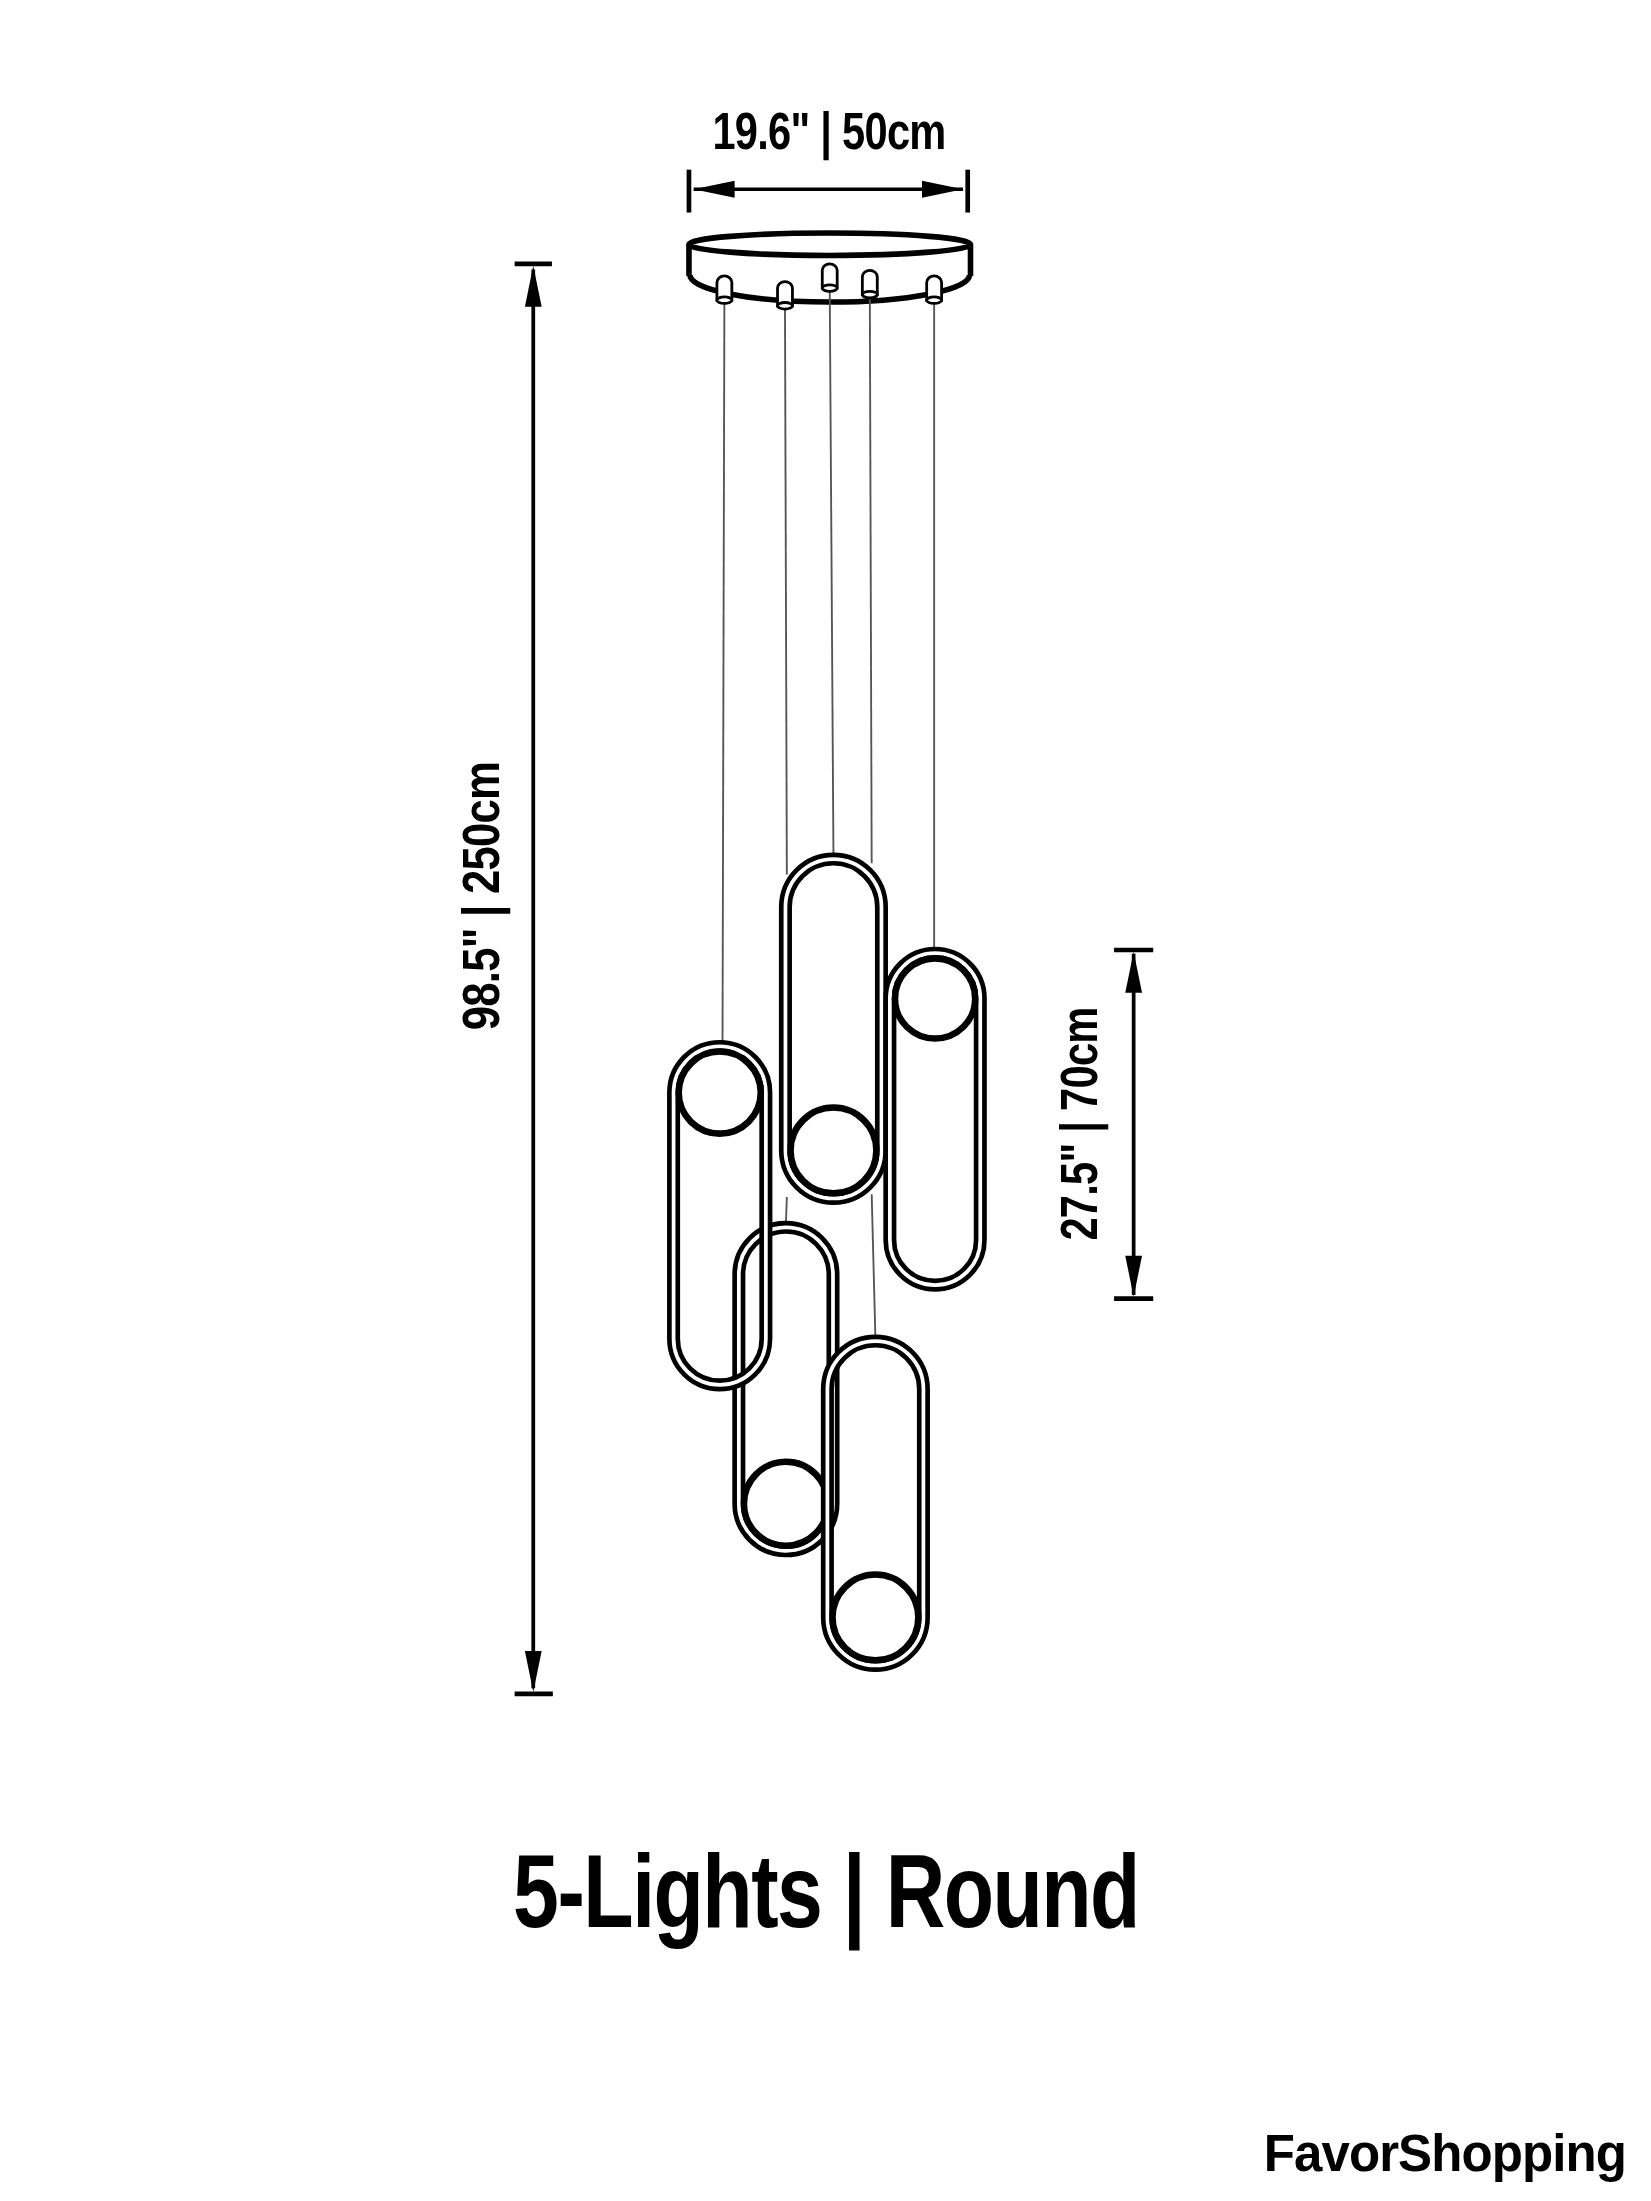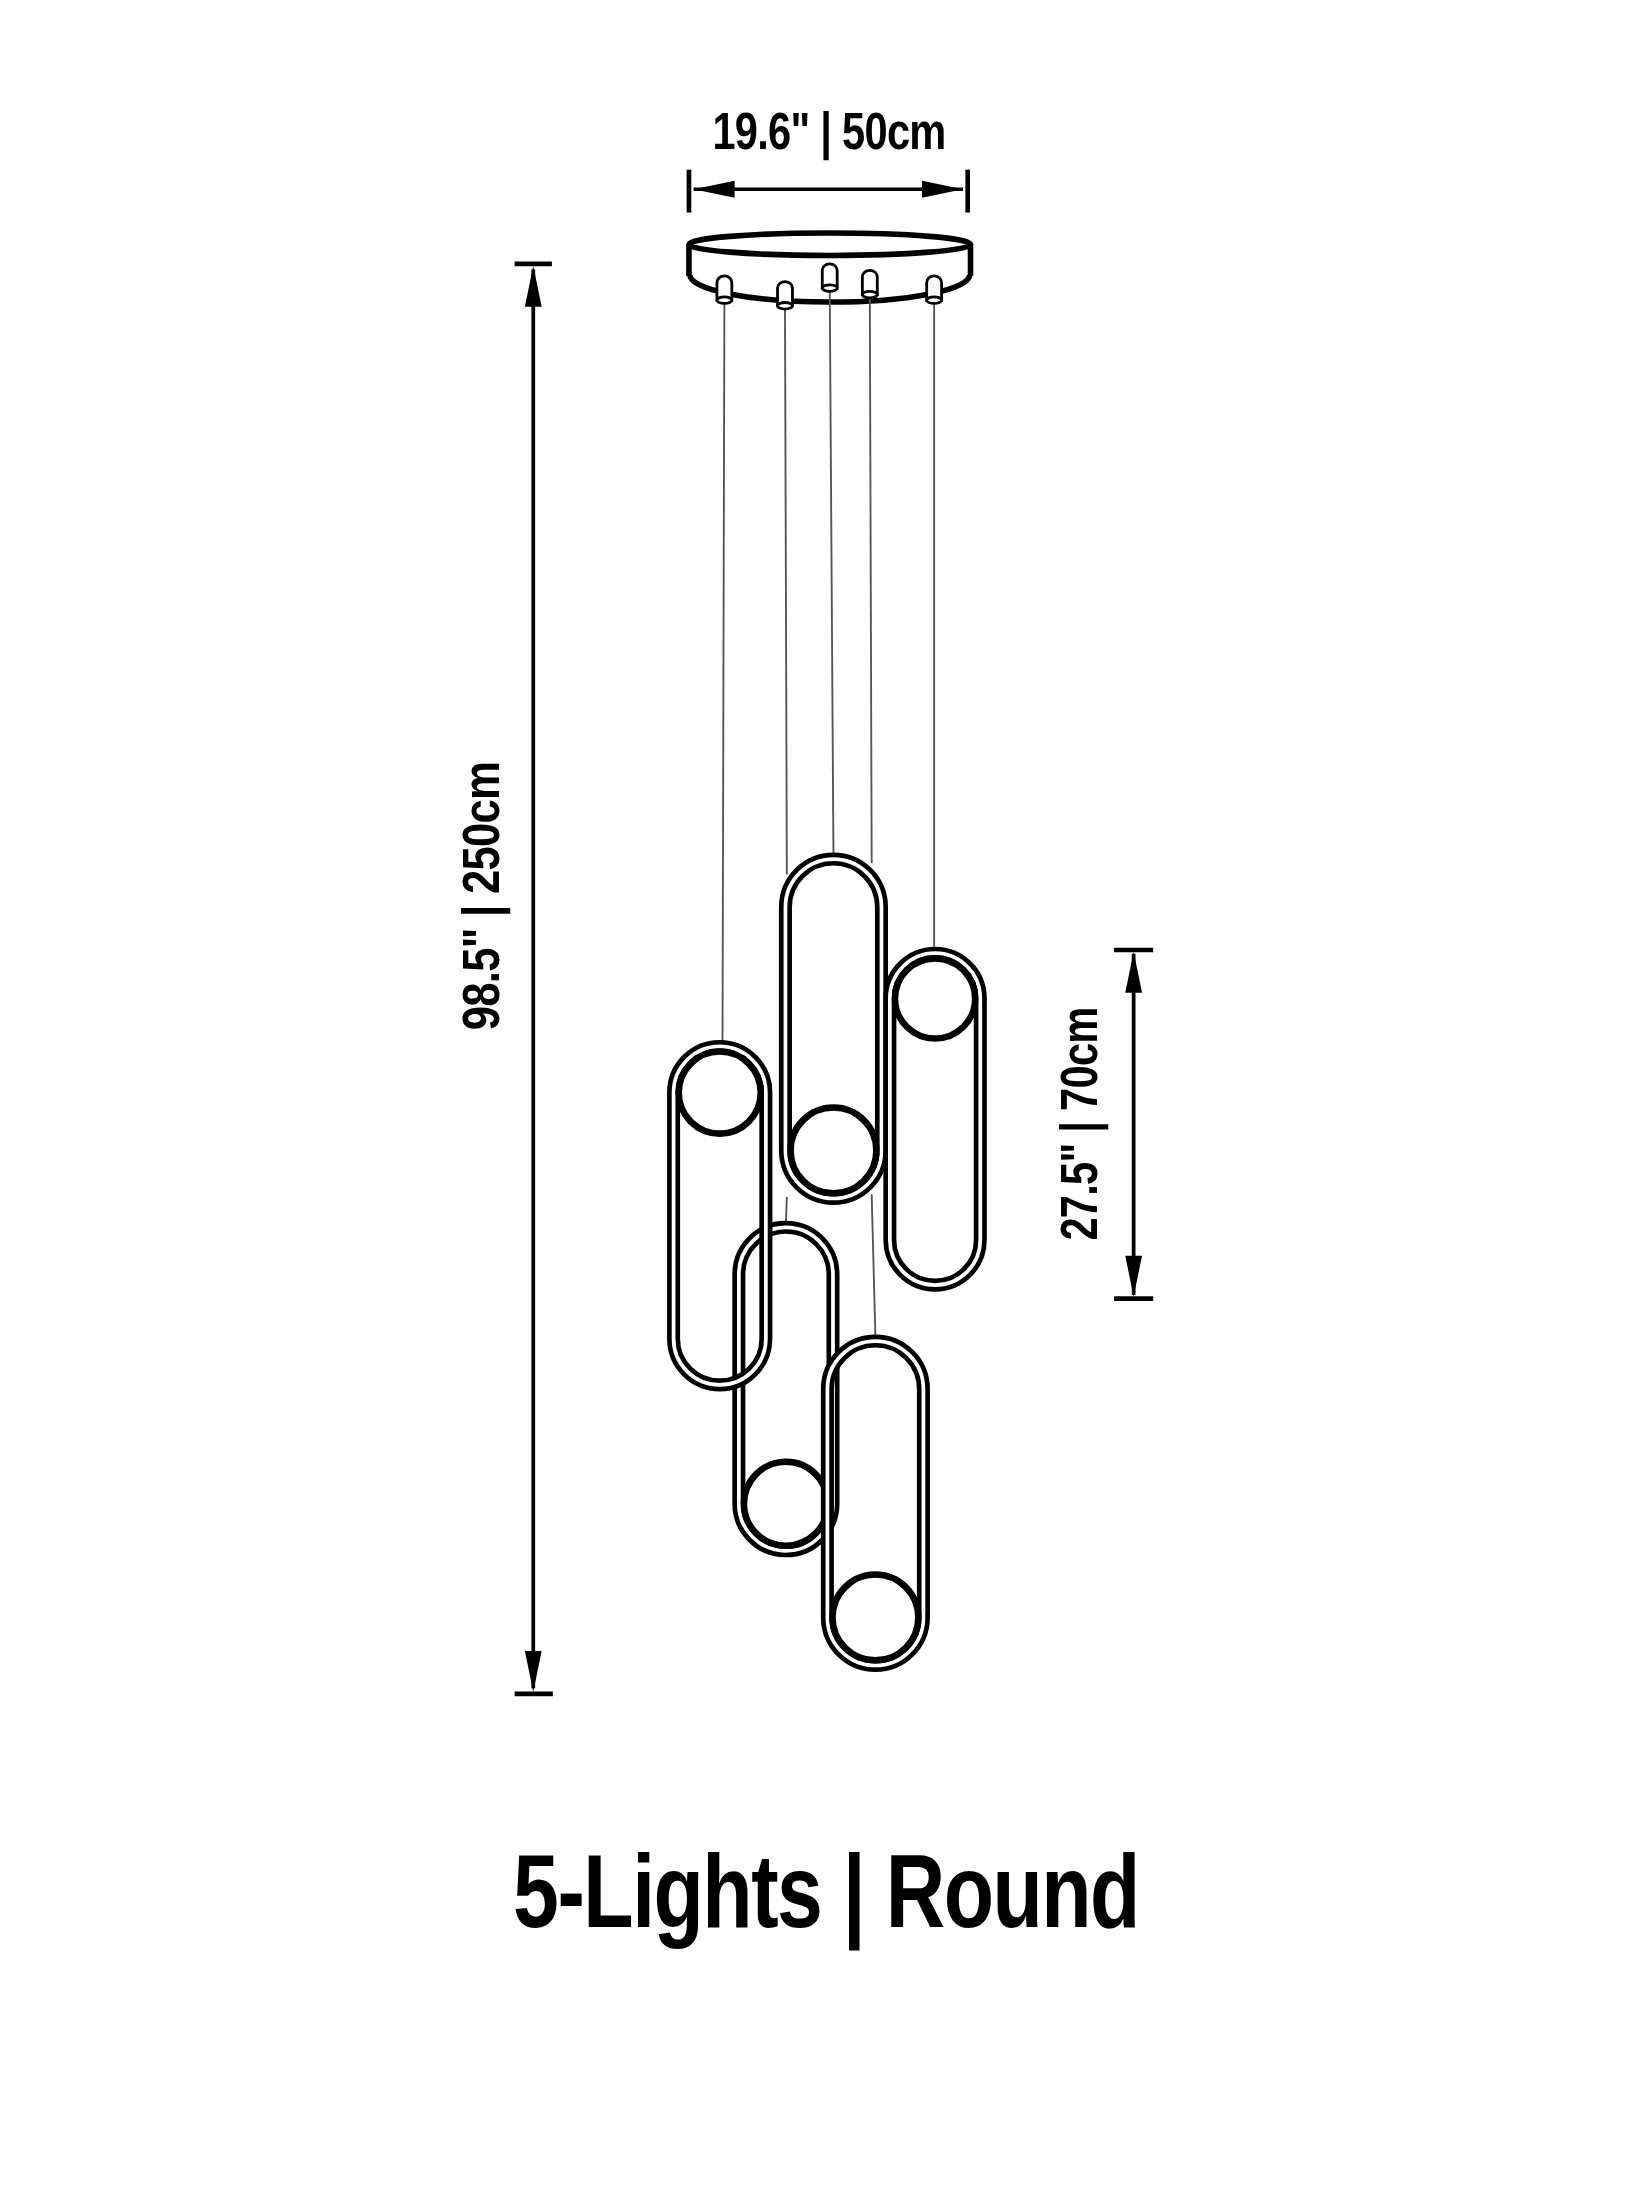--- a/index.html
+++ b/index.html
@@ -153,15 +153,16 @@
       <line x1="1216" y1="1023" x2="1216" y2="1389" stroke-width="4"></line>
       <polygon points="1216,1021 1207,1065 1225,1065" stroke="none"></polygon>
       <polygon points="1216,1391 1207,1347 1225,1347" stroke="none"></polygon>
     </g>
   </svg>
 
   <div class="txt dim-text dim-top">19.6" | 50cm</div>
   <div class="txt dim-text dim-left">98.5" | 250cm</div>
   <div class="txt dim-text dim-right">27.5" | 70cm</div>
   <div class="txt title-text">5-Lights | Round</div>
+  <div class="txt watermark-text">FavorShopping</div>
 
 </div>
 
 
 </body></html>

